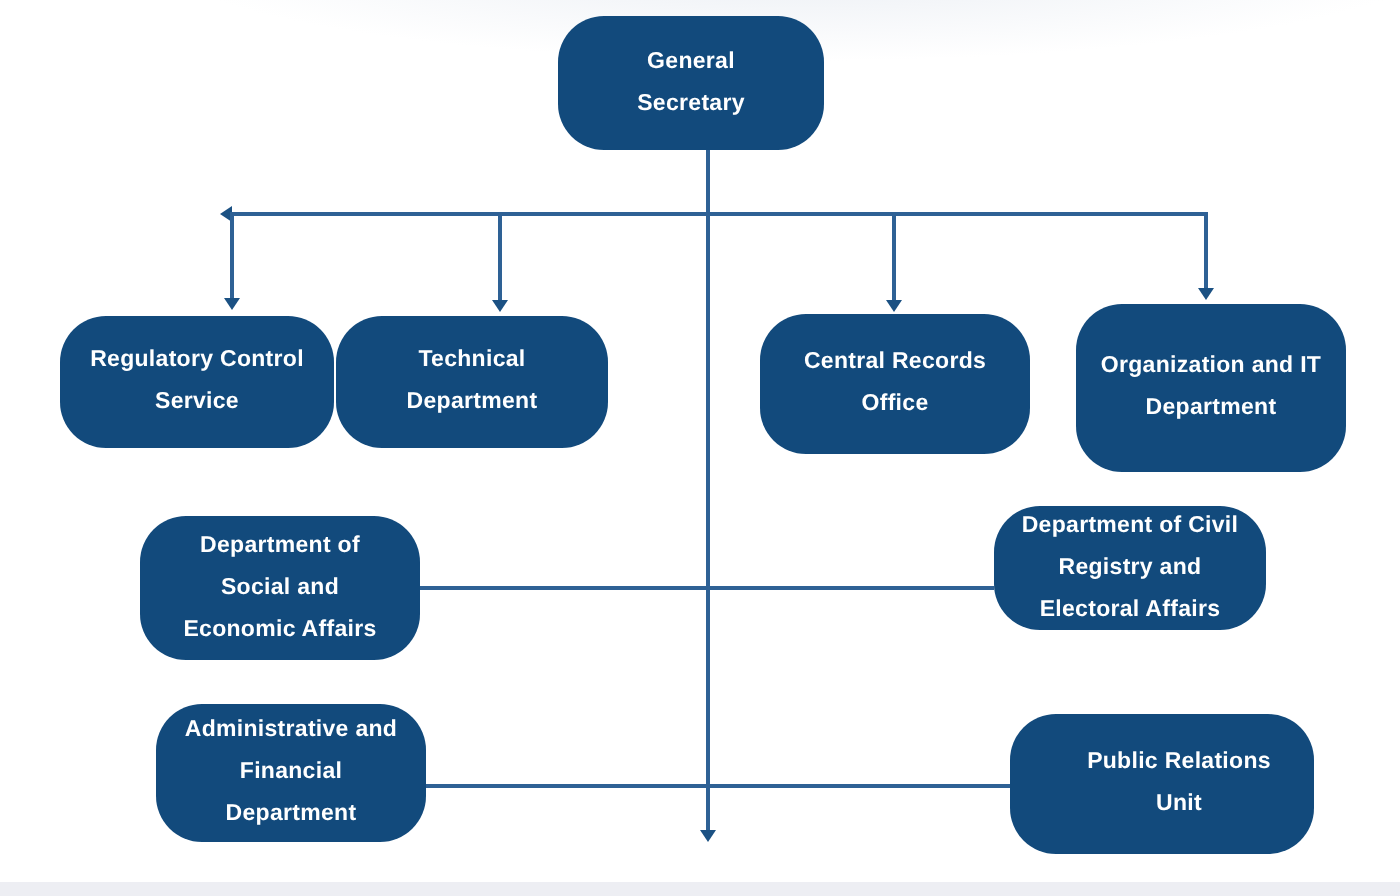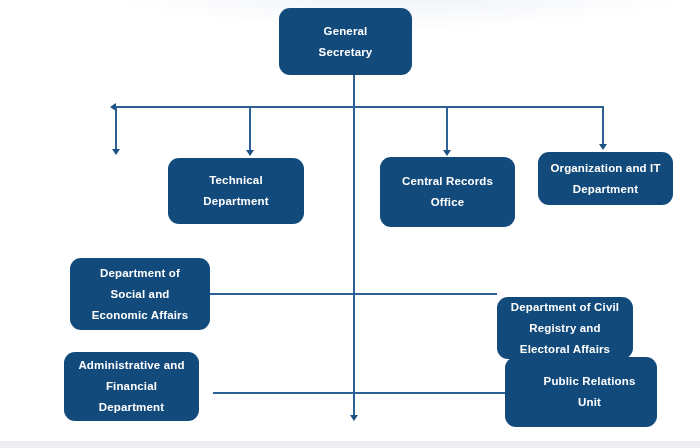--- a/index.html
+++ b/index.html
@@ -18,40 +18,40 @@
   .footer-strip {
     position: absolute; left: 0; bottom: 0;
     width: 700px; height: 7px;
     background: var(--footer);
   }
   
   .node {
     position: absolute;
     background: var(--node-fill);
     color: var(--node-text);
-    border-radius: 11px;
+    border-radius: 23px;
     display: flex; align-items: center; justify-content: center;
     text-align: center;
   }
   .node-label {
     font-weight: 700;
     font-size: 11.5px;
     line-height: 21px;
     letter-spacing: 0.15px;
     white-space: pre-line;
     padding: 0 4px;
   }
   .n-general   { left: 279px; top: 8px;   width: 133px; height: 67px; }
   .n-regulatory{ left: 30px;  top: 158px; width: 137px; height: 66px; }
   .n-technical { left: 168px; top: 158px; width: 136px; height: 66px; }
   .n-central   { left: 380px; top: 157px; width: 135px; height: 70px; }
-  .n-orgit     { left: 538px; top: 152px; width: 135px; height: 53px; }
+  .n-orgit     { left: 538px; top: 152px; width: 135px; height: 84px; }
   .n-social    { left: 70px;  top: 258px; width: 140px; height: 72px; text-align: center; }
-  .n-civil     { left: 497px; top: 253px; width: 136px; height: 62px; margin-top: 44px; }
-  .n-admin     { left: 64px;  top: 352px; width: 135px; height: 69px; }
+  .n-civil     { left: 497px; top: 253px; width: 136px; height: 62px; }
+  .n-admin     { left: 78px;  top: 352px; width: 135px; height: 69px; }
   .n-public    { left: 505px; top: 357px; width: 135px; height: 70px; padding-left: 17px; }
   
   .hline, .vline { position: absolute; background: var(--connector); }
   .hline { height: 2px; }
   .vline { width: 2px; }
   .arr-down {
     position: absolute; width: 0; height: 0;
     border-left: 4px solid transparent;
     border-right: 4px solid transparent;
     border-top: 6px solid var(--arrow);
@@ -94,20 +94,24 @@
   <div class="arr-down c-drop3-arr"></div>
   <div class="vline c-drop4"></div>
   <div class="arr-down c-drop4-arr"></div>
   <div class="hline c-row3-h"></div>
   <div class="hline c-row4-h"></div>
 
   <div class="node n-general">
     <span class="node-label">General
 Secretary</span>
   </div>
+  <div class="node n-regulatory">
+    <span class="node-label">Regulatory Control
+Service</span>
+  </div>
   <div class="node n-technical">
     <span class="node-label">Technical
 Department</span>
   </div>
   <div class="node n-central">
     <span class="node-label">Central Records
 Office</span>
   </div>
   <div class="node n-orgit">
     <span class="node-label">Organization and IT

